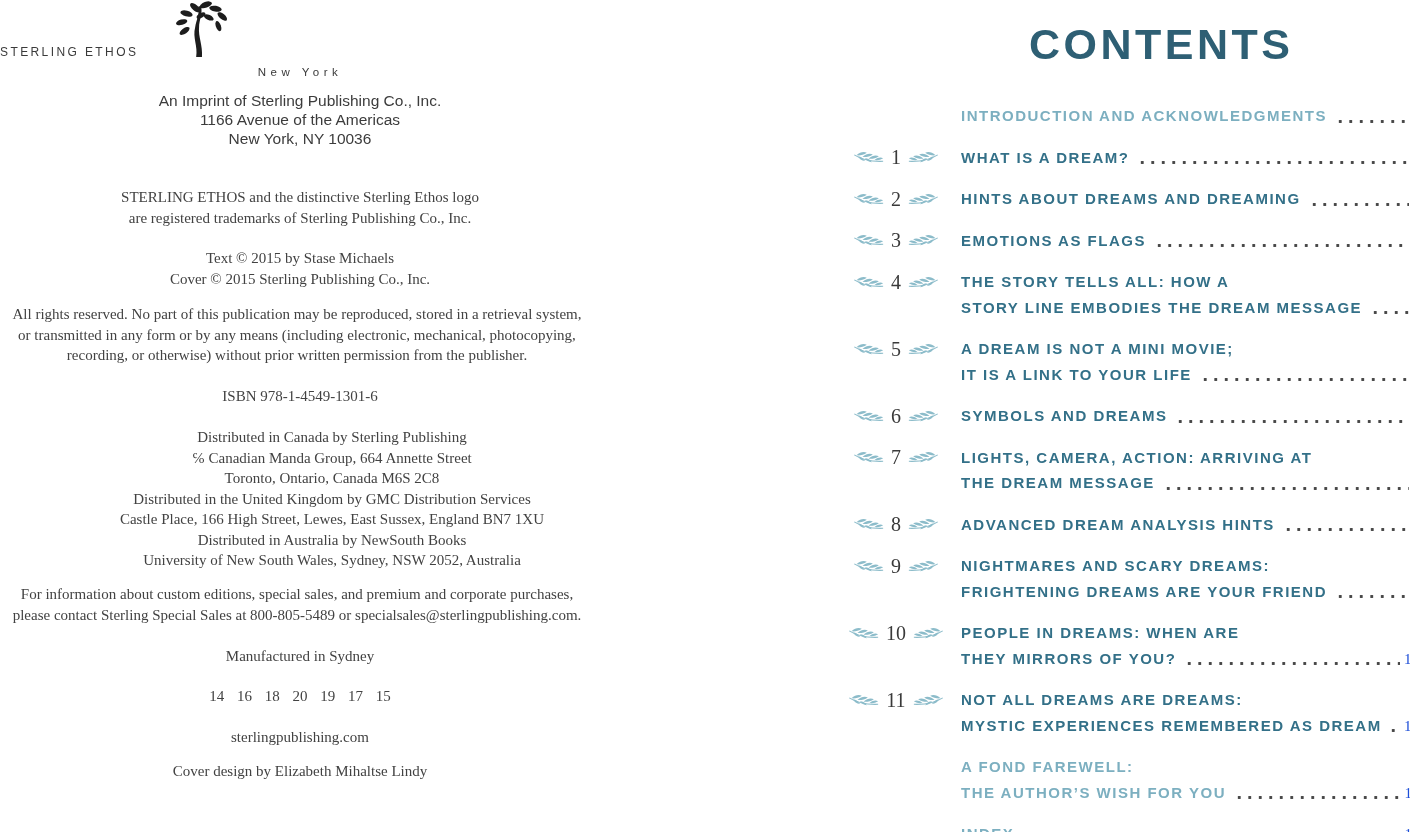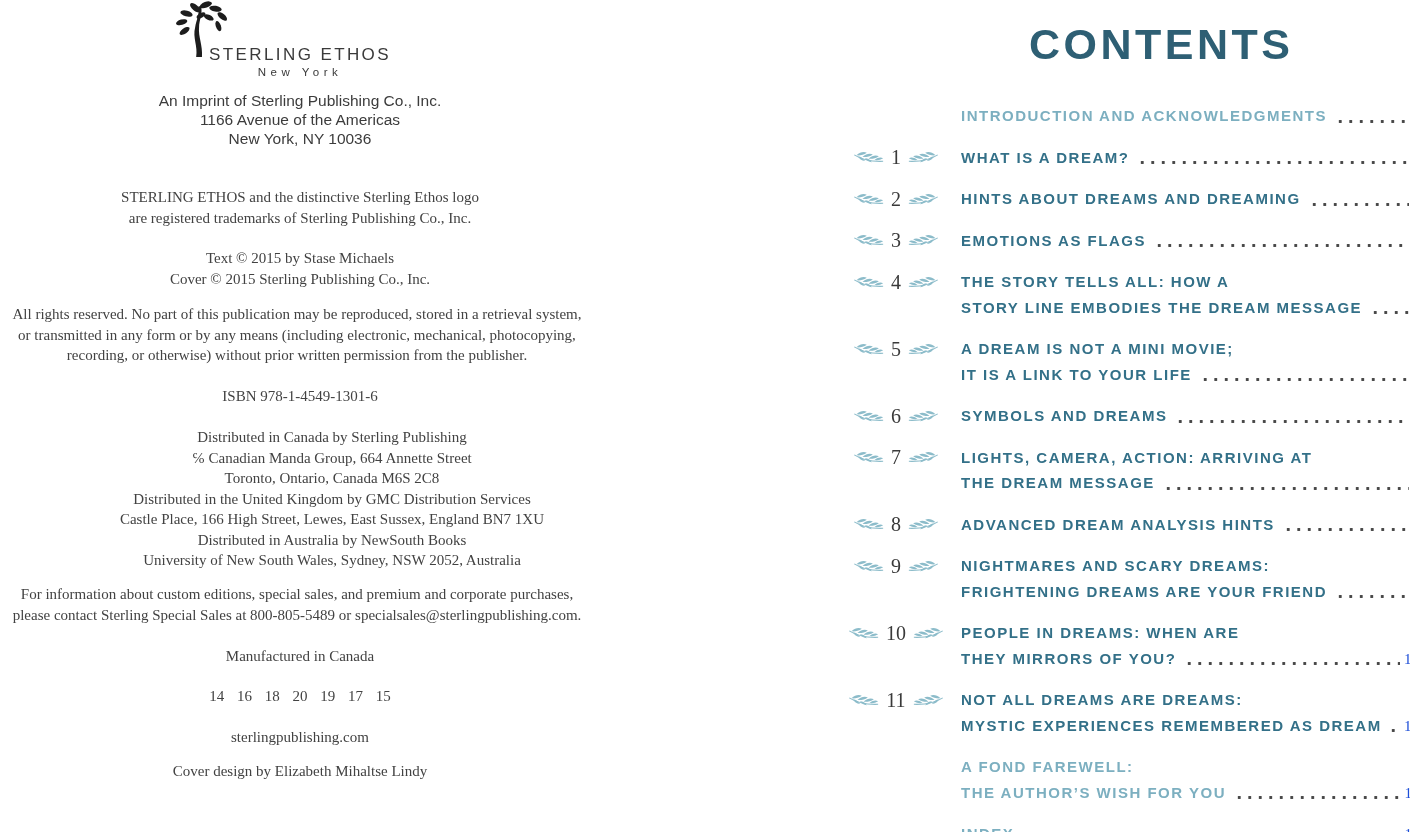--- a/index.html
+++ b/index.html
@@ -14,22 +14,22 @@
   body{
     width:1410px;height:832px;position:relative;background:#ffffff;overflow:hidden;
     font-family:"Liberation Serif",serif;color:var(--ink);
   }
   
   .left-page{position:absolute;left:0;top:0;width:600px;height:832px;}
   .abs{position:absolute;left:0;width:600px;text-align:center;}
   .sans{font-family:"Liberation Sans","DejaVu Sans",sans-serif;font-size:15.5px;line-height:19px;color:#3c3c3c;}
   .serif{font-family:"Liberation Serif","DejaVu Serif",serif;font-size:15px;line-height:20.5px;color:#424242;}
   .logo-tree{position:absolute;left:170px;top:0px;width:62px;height:58px;}
-  .logo-name{position:absolute;left:0;top:45px;width:600px;text-align:center;
-    font-family:"Liberation Sans",sans-serif;font-size:17px;letter-spacing:2.4px;color:#3a3a3a;}
+  .logo-name{position:absolute;left:0;top:45px;width:600px;text-align:left;
+    font-family:"Liberation Sans",sans-serif;font-size:12px;letter-spacing:2.4px;color:#3a3a3a;}
   .logo-city{position:absolute;left:0;top:66px;width:600px;text-align:center;
     font-family:"Liberation Sans",sans-serif;font-size:11.5px;letter-spacing:4.5px;color:#3a3a3a;}
   .printing-nums{word-spacing:9px;}
   
   .right-page{position:absolute;left:846px;top:0;width:585px;height:832px;}
   .toc-title{position:absolute;left:183px;top:20px;
     font-family:"Liberation Sans","DejaVu Sans",sans-serif;font-weight:bold;
     font-size:43px;letter-spacing:3.5px;color:var(--toc-heading);}
   .toc-list{position:absolute;left:0;top:103px;width:585px;}
   .entry{display:flex;align-items:flex-start;line-height:25.5px;margin-bottom:15px;}
@@ -121,21 +121,21 @@
     <div>Castle Place, 166 High Street, Lewes, East Sussex, England BN7 1XU</div>
     <div>Distributed in Australia by NewSouth Books</div>
     <div>University of New South Wales, Sydney, NSW 2052, Australia</div>
   </div>
 
   <div class="abs serif" style="top:584px;left:-3px;">
     <div>For information about custom editions, special sales, and premium and corporate purchases,</div>
     <div>please contact Sterling Special Sales at 800-805-5489 or specialsales@sterlingpublishing.com.</div>
   </div>
 
-  <div class="abs serif" style="top:646px;">Manufactured in Canada</div>
+  <div class="abs serif" style="top:646px;">Manufactured in Sydney</div>
 
   <div class="abs serif printing-nums" style="top:686px;">14 16 18 20 19 17 15</div>
 
   <div class="abs serif" style="top:727px;">sterlingpublishing.com</div>
 
   <div class="abs serif" style="top:761px;">Cover design by Elizabeth Mihaltse Lindy</div>
 </div>
 
 <div class="right-page">
 

